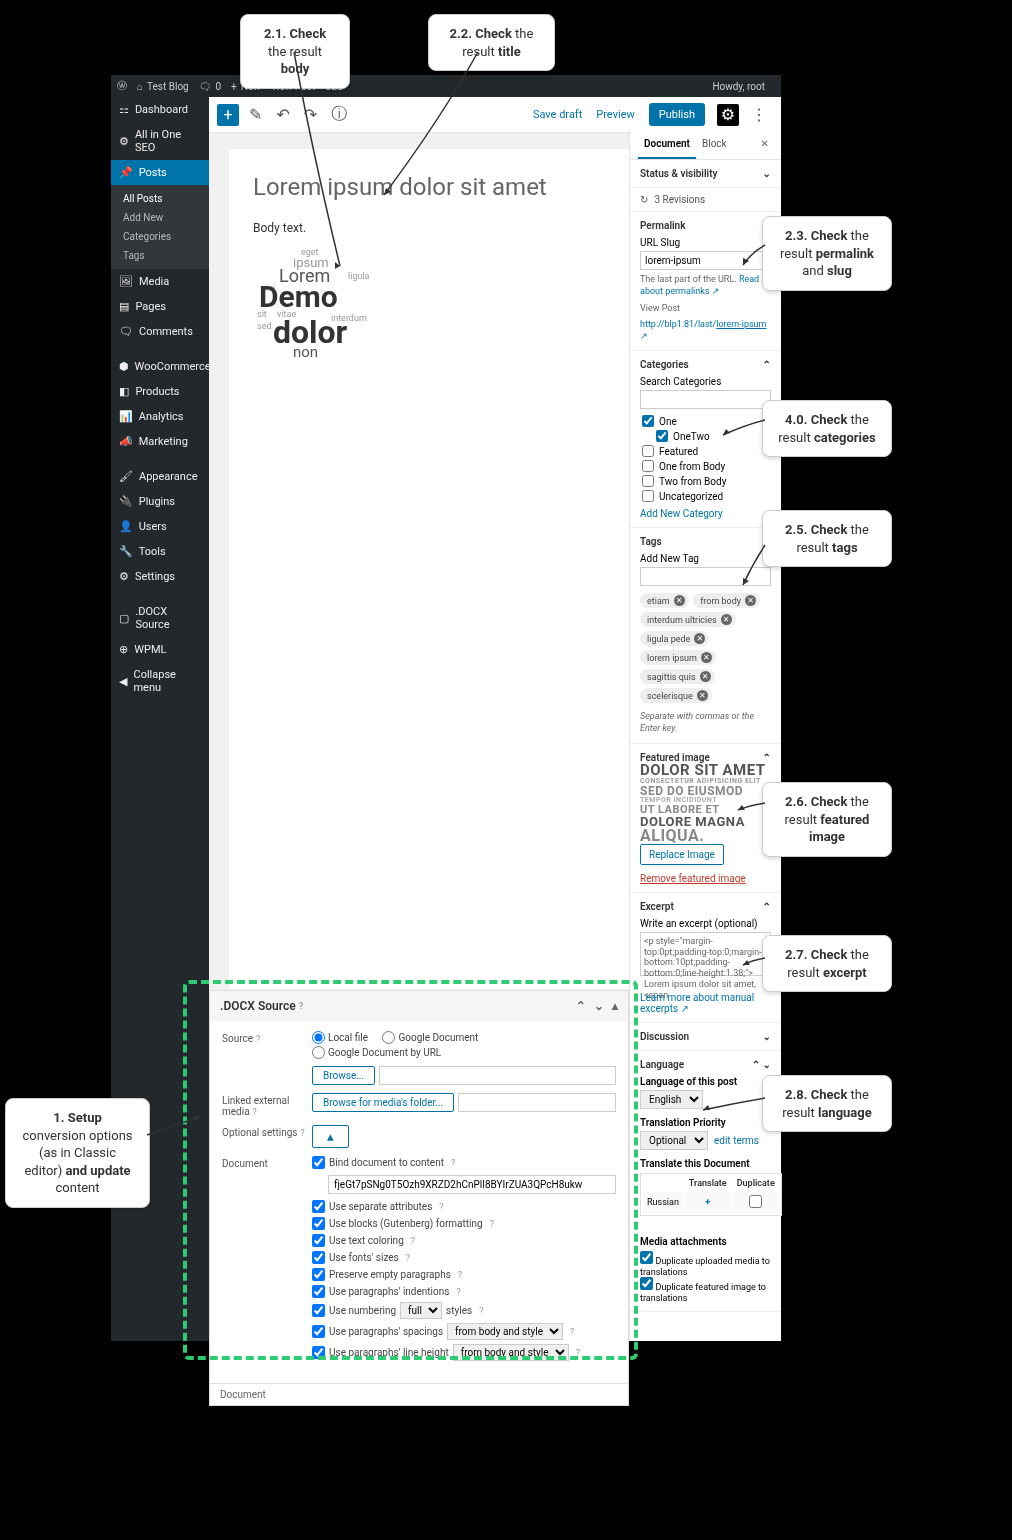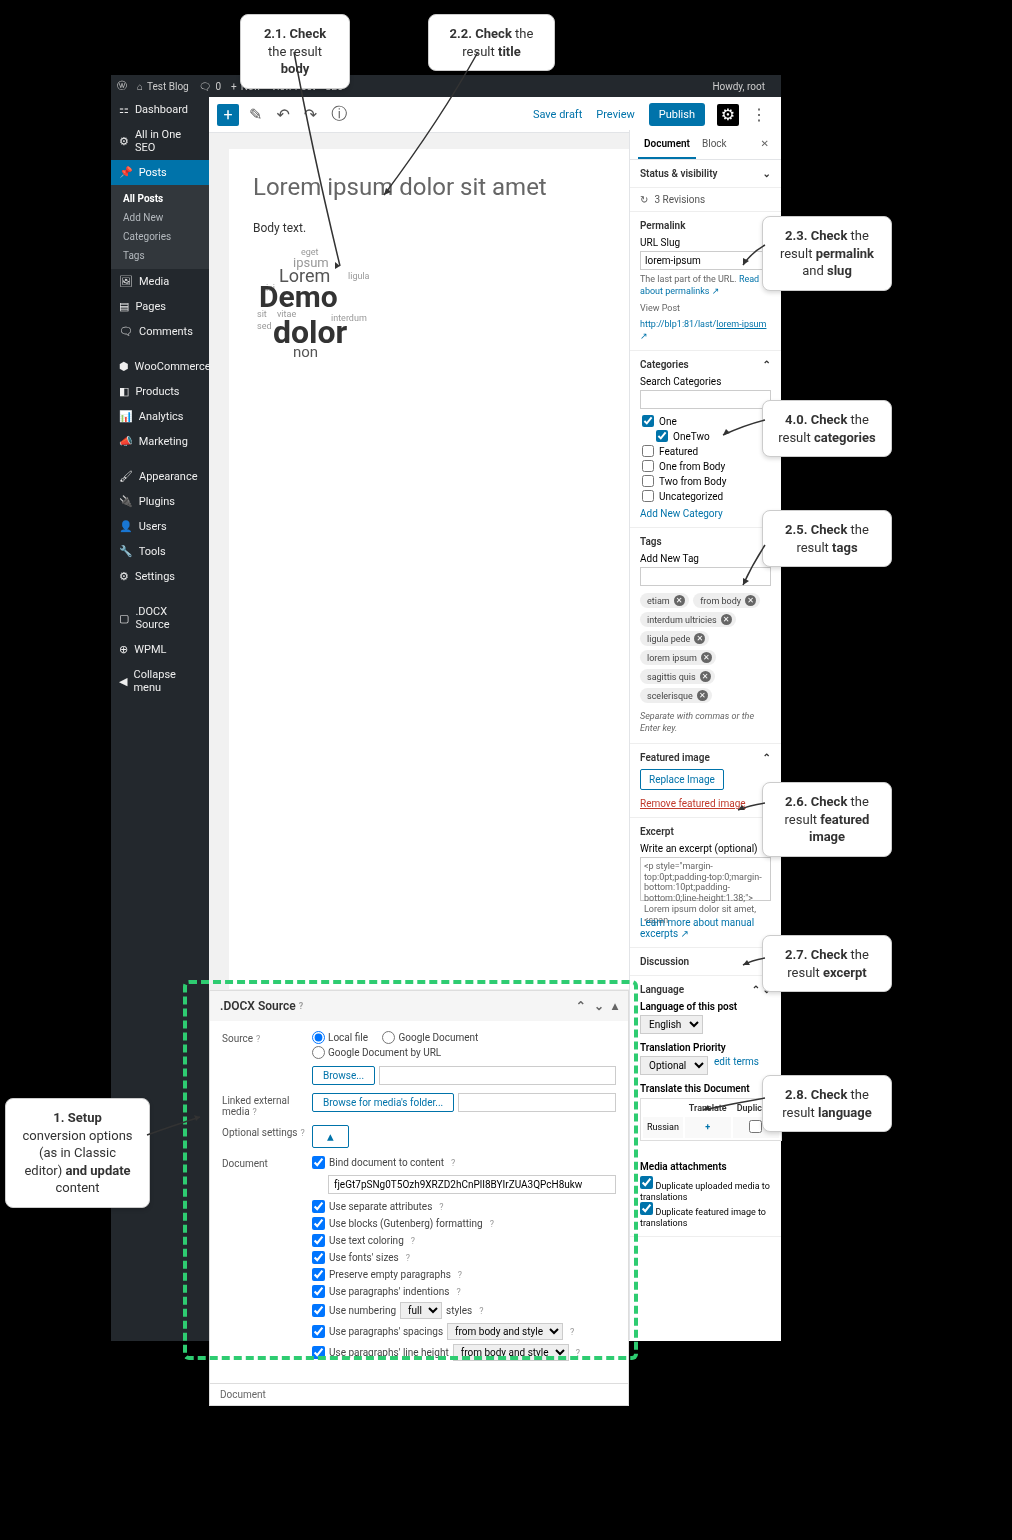--- a/index.html
+++ b/index.html
@@ -5,21 +5,21 @@
 *{margin:0;padding:0;box-sizing:border-box;font-family:-apple-system,BlinkMacSystemFont,"Segoe UI",Roboto,sans-serif}
 body{background:#000;width:1012px;height:1540px;position:relative;overflow:hidden}
 .adminbar{position:absolute;left:111px;top:75px;width:670px;height:22px;background:#23282d;color:#ccc;font-size:10px;display:flex;align-items:center;padding:0 6px}
 .adminbar .ab-item{display:flex;align-items:center;gap:4px;margin-right:10px;cursor:pointer}
 .adminbar .spacer{flex:1}
 .sidebar{position:absolute;left:111px;top:97px;width:98px;background:#23282d;color:#eee;font-size:11px;height:1244px}
 .sidebar .mi{display:flex;align-items:center;gap:6px;padding:6px 8px;cursor:pointer}
 .sidebar .mi.active{background:#0073aa;color:#fff}
 .sidebar .sub{background:#32373c;padding:4px 0}
 .sidebar .sub .si{padding:4px 8px 4px 12px;color:#b4b9be;cursor:pointer;font-size:10px}
-.sidebar .sub .si.current{color:#fff;font-weight:700}
+.sidebar .sub .si.current{color:#fff;font-weight:400}
 .sidebar .sep{height:10px}
 .editor{position:absolute;left:209px;top:97px;width:572px;background:#fff;height:1244px}
 .edtop{height:36px;border-bottom:1px solid #e2e4e7;display:flex;align-items:center;padding:0 8px;gap:6px}
 .edtop .plus{background:#0073aa;color:#fff;width:22px;height:22px;display:flex;align-items:center;justify-content:center;border-radius:2px;font-size:16px;cursor:pointer}
 .edtop .tbtn{color:#555;cursor:pointer;padding:2px 4px}
 .edtop .spacer{flex:1}
 .edtop .link{color:#0073aa;font-size:11px;cursor:pointer;margin-right:8px}
 .edtop .publish{background:#0073aa;color:#fff;padding:5px 10px;border-radius:3px;font-size:11px;cursor:pointer}
 .edtop .gear{background:#000;color:#fff;width:22px;height:22px;display:flex;align-items:center;justify-content:center;border-radius:2px;margin-left:6px;cursor:pointer}
 .edtop .more{padding:0 6px;cursor:pointer;color:#555}
@@ -372,20 +372,29 @@
       <div class="hint" style="margin-top:6px;font-style:italic">Separate with commas or the Enter key.</div>
     </div>
   </div>
 
   <div class="panel">
     <div class="panel-hdr">
         <span>Featured image</span>
         <span>⌃</span>
       </div>
     <div class="panel-body">
+      <div class="fi-img">
+        <div style="font-size:15px">DOLOR SIT AMET</div>
+        <div style="font-size:7px;color:#999">CONSECTETUR ADIPISICING ELIT</div>
+        <div style="font-size:12px;color:#888">SED DO EIUSMOD</div>
+        <div style="font-size:7px;color:#aaa">TEMPOR INCIDIDUNT</div>
+        <div style="font-size:11px;color:#888">UT LABORE ET</div>
+        <div style="font-size:13px">DOLORE MAGNA</div>
+        <div style="font-size:16px;color:#888">ALIQUA.</div>
+      </div>
       <button class="btn-outline">Replace Image</button>
       <div style="margin-top:8px"><span class="red-link">Remove featured image</span></div>
     </div>
   </div>
 
   <div class="panel">
     <div class="panel-hdr">
         <span>Excerpt</span>
         <span>⌃</span>
       </div>
@@ -406,21 +415,21 @@
 
   <div class="panel">
     <div class="panel-hdr">
         <span>Language</span>
         <span>⌃ ⌄</span>
       </div>
     <div class="panel-body">
       <div style="font-weight:600">Language of this post</div>
       <select class="lang-sel"><option>English</option></select>
       <div style="font-weight:600;margin-top:8px">Translation Priority</div>
-      <div style="display:flex;gap:6px;margin-top:3px">
+      <div style="display:flex;gap:6px;align-items:center;margin-top:3px">
         <select class="lang-sel" style="margin-top:0"><option>Optional</option></select>
         <a href="#">edit terms</a>
       </div>
       <div style="font-weight:600;margin-top:8px">Translate this Document</div>
       <table class="trans-table">
         <tbody>
             <tr>
               <th></th>
               <th>Translate</th>
               <th>Duplicate</th>

